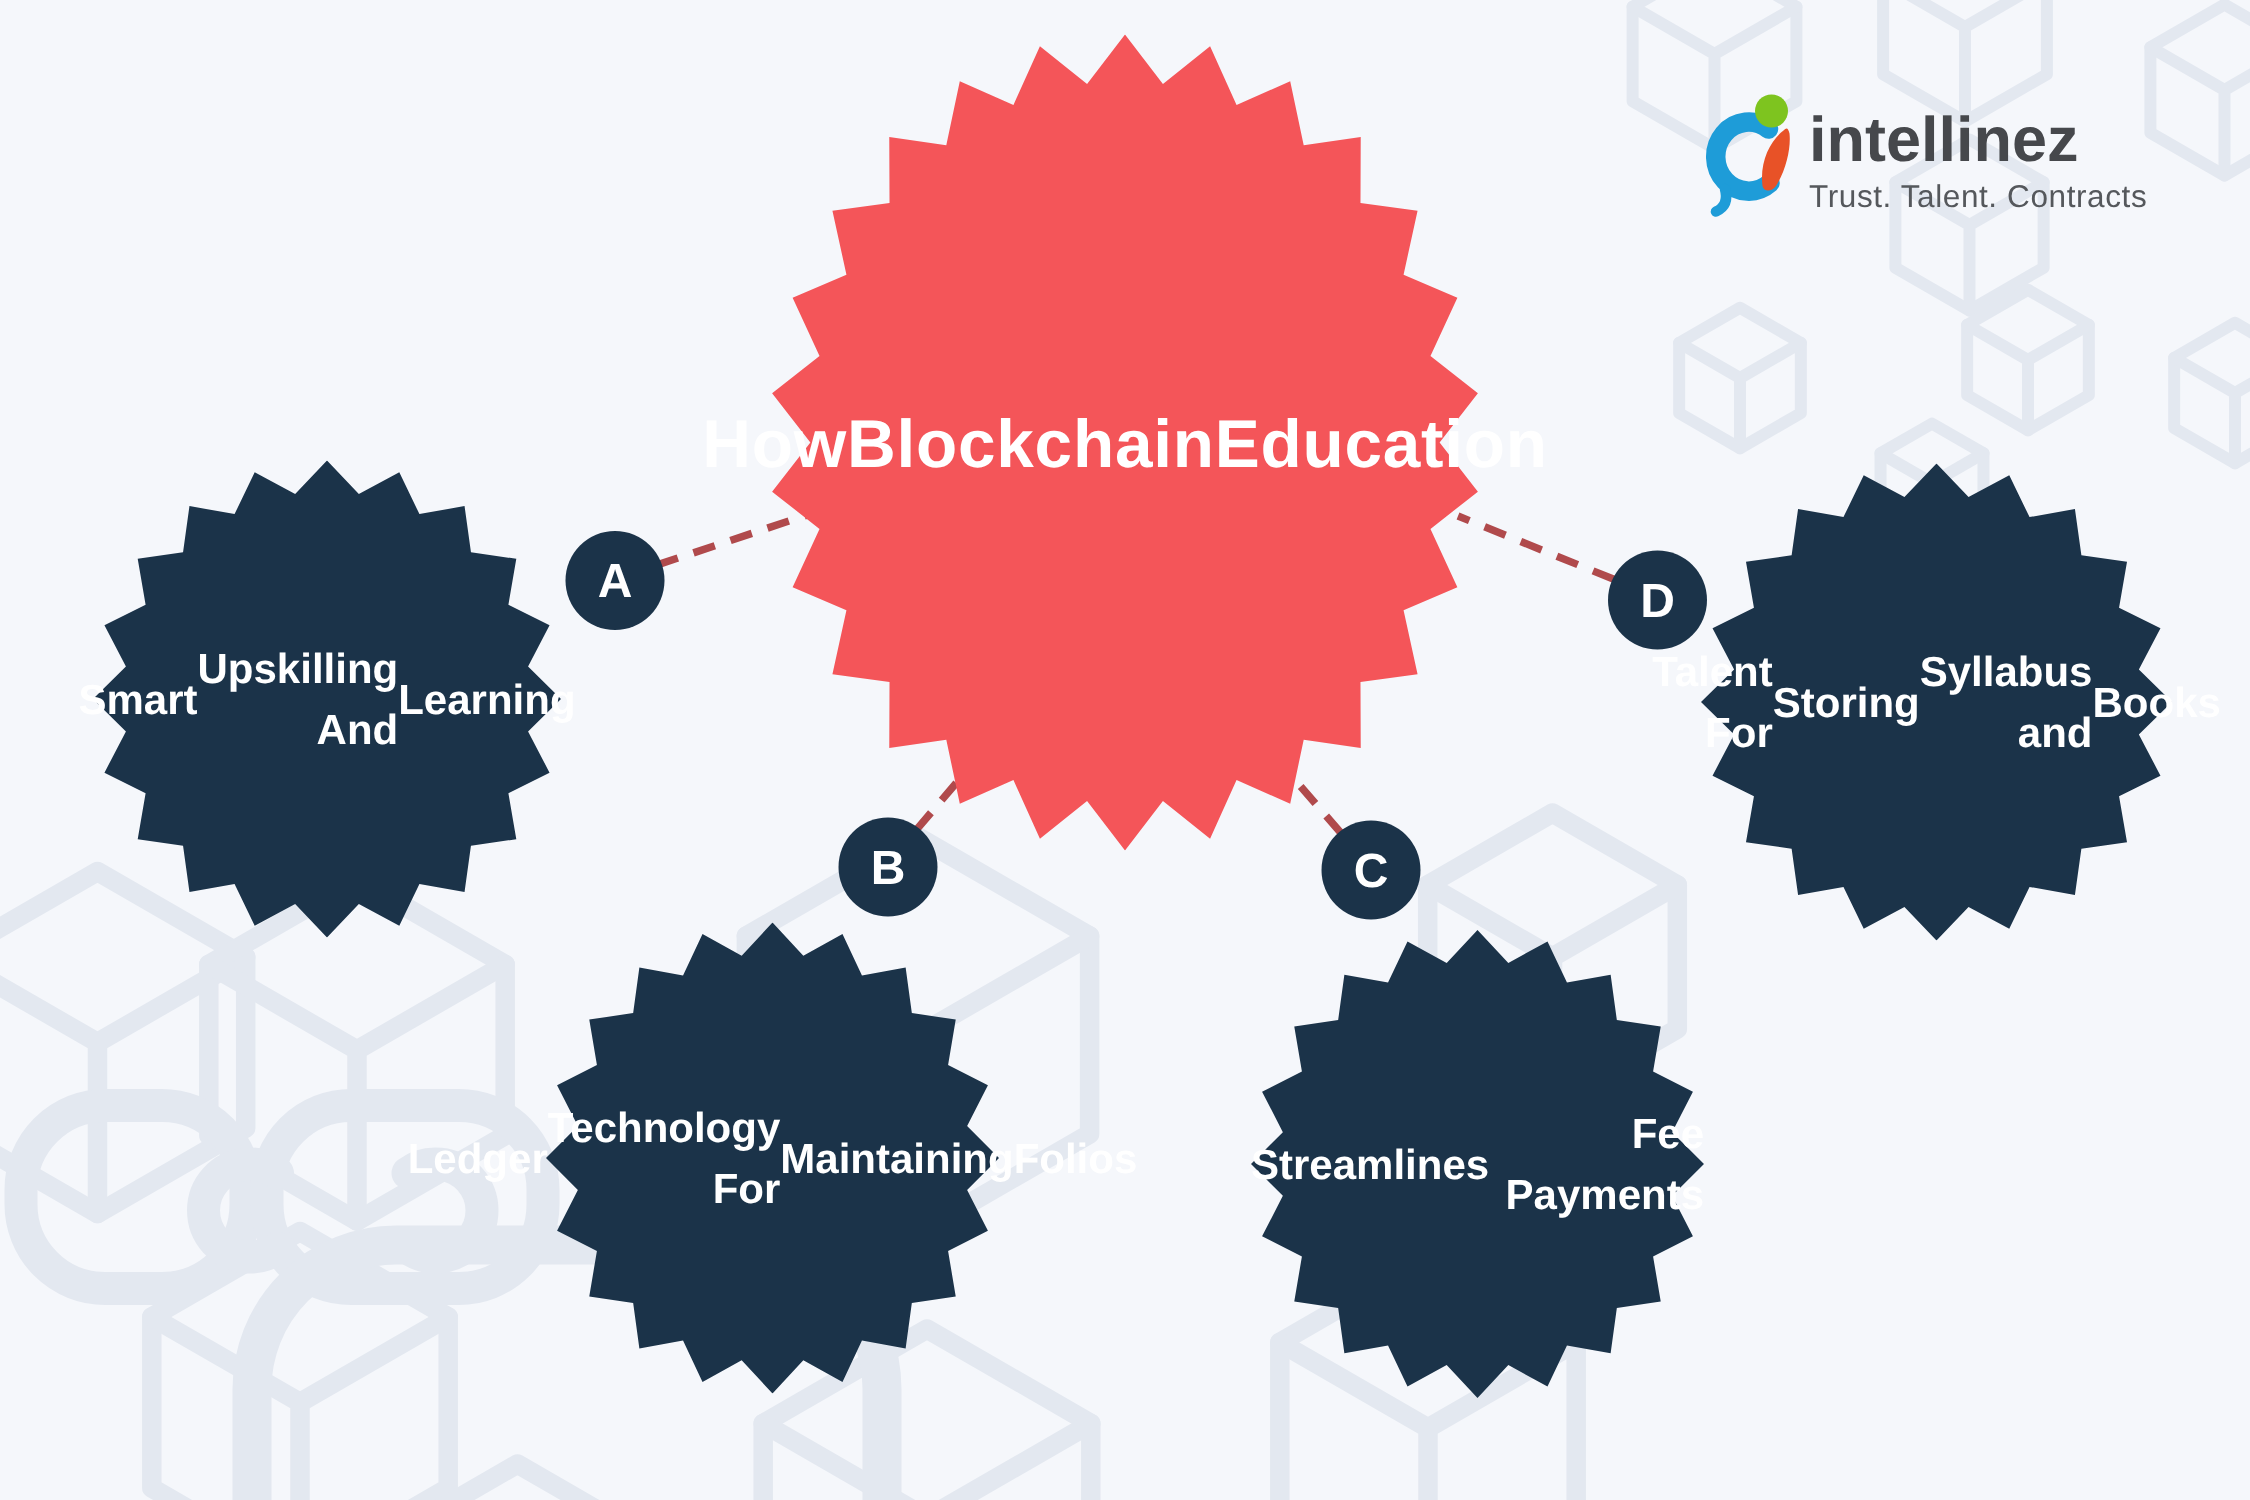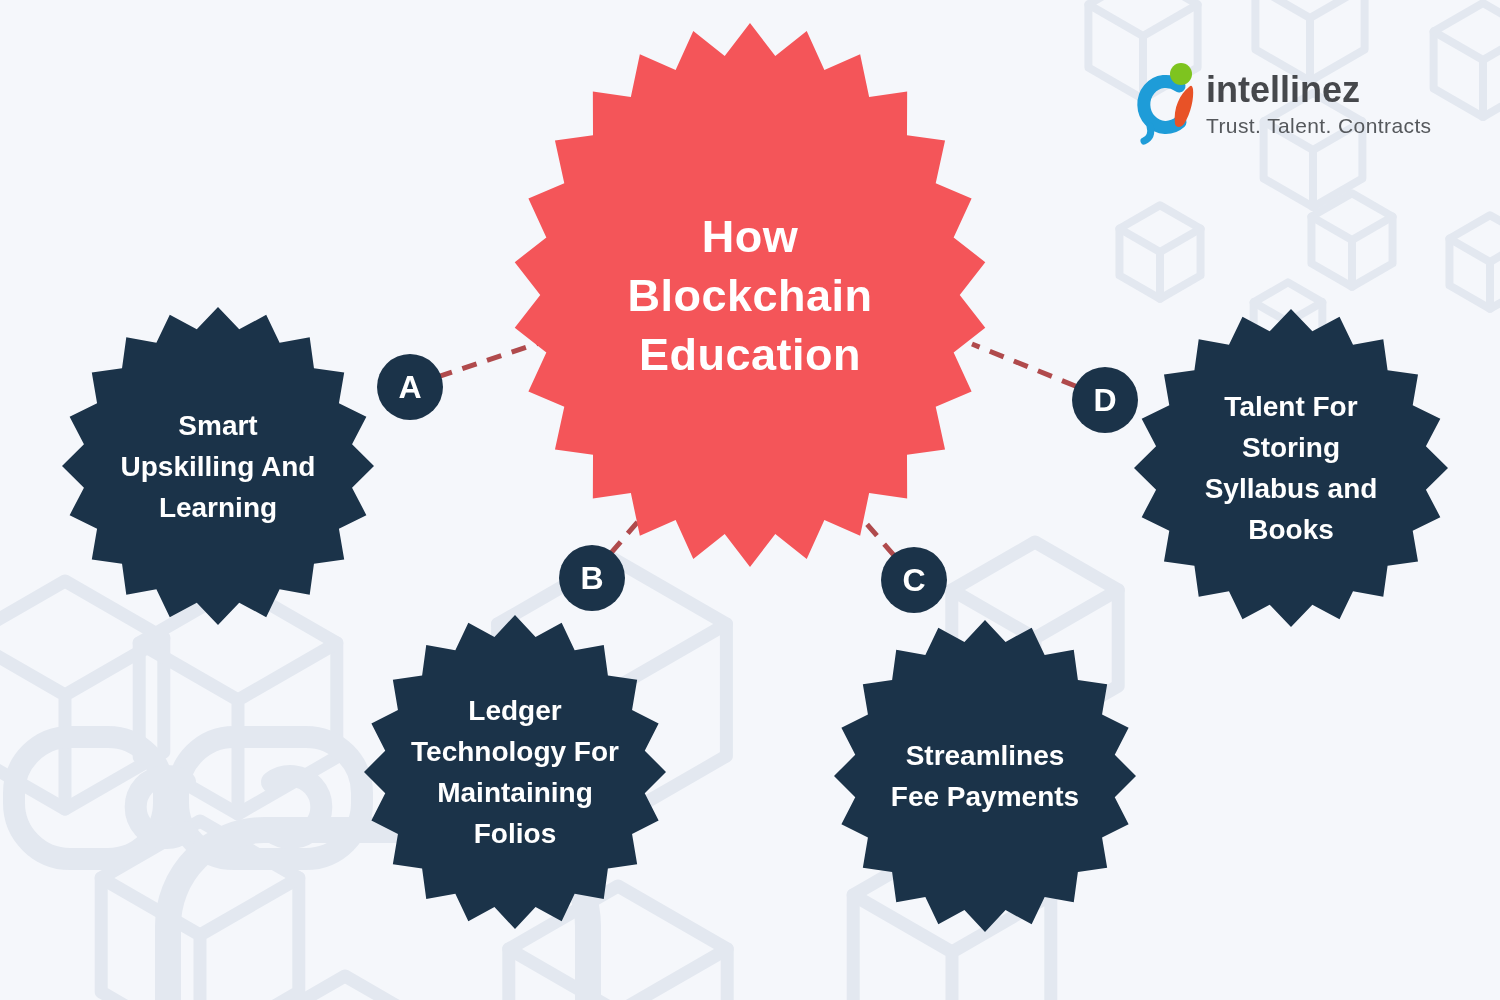--- a/index.html
+++ b/index.html
@@ -21,34 +21,34 @@
 
   svg.layer{position:absolute;left:0;top:0;width:1500px;height:1000px;}
   .decor{stroke:var(--decor);fill:none;stroke-linejoin:round;stroke-linecap:round;}
 
   .connector{stroke:var(--dash);stroke-width:5;stroke-dasharray:15 11;fill:none;}
 
   .starburst-node{position:absolute;}
   .star-svg{position:absolute;left:0;top:0;width:100%;height:100%;}
   .star-center{fill:var(--red);}
   .star-node{fill:var(--navy);}
-  .node-text{position:absolute;left:0;top:0;right:0;bottom:0;display:flex;flex-direction:column;
+  .node-text{position:absolute;left:0;top:0;right:0;bottom:0;display:flex;flex-direction:row;
              align-items:center;justify-content:center;text-align:right;color:var(--white);
              font-weight:bold;}
   .center-line{font-size:45px;line-height:59px;letter-spacing:.5px;}
   .benefit-line{font-size:28px;line-height:41px;}
 
   .badge{position:absolute;width:66px;height:66px;border-radius:50%;background:var(--navy);
          color:var(--white);display:flex;align-items:center;justify-content:center;
          font-size:32px;font-weight:bold;z-index:5;}
 
   .logo{position:absolute;left:1136px;top:60px;display:flex;align-items:flex-start;z-index:6;}
   .logo-mark{width:62px;height:92px;flex:0 0 auto;}
   .logo-textblock{margin-left:8px;margin-top:12px;}
-  .logo-name{font-size:36px;font-weight:bold;color:var(--logo-text);line-height:1;letter-spacing:0;}
+  .logo-name{font-size:42px;font-weight:bold;color:var(--logo-text);line-height:1;letter-spacing:0;}
   .logo-tagline{font-size:21px;color:var(--logo-tagline);margin-top:6px;letter-spacing:.4px;}
   .lg-blue{fill:none;stroke:var(--logo-blue);}
   .lg-orange{fill:var(--logo-orange);}
   .lg-green{fill:var(--logo-green);}
 
   
   #center-node{left:513px;top:23px;width:474px;height:544px;z-index:3;}
   #node-a{left:62px;top:307px;width:312px;height:318px;z-index:3;}
   #node-b{left:364px;top:615px;width:302px;height:314px;z-index:3;}
   #node-c{left:834px;top:620px;width:302px;height:312px;z-index:3;}

